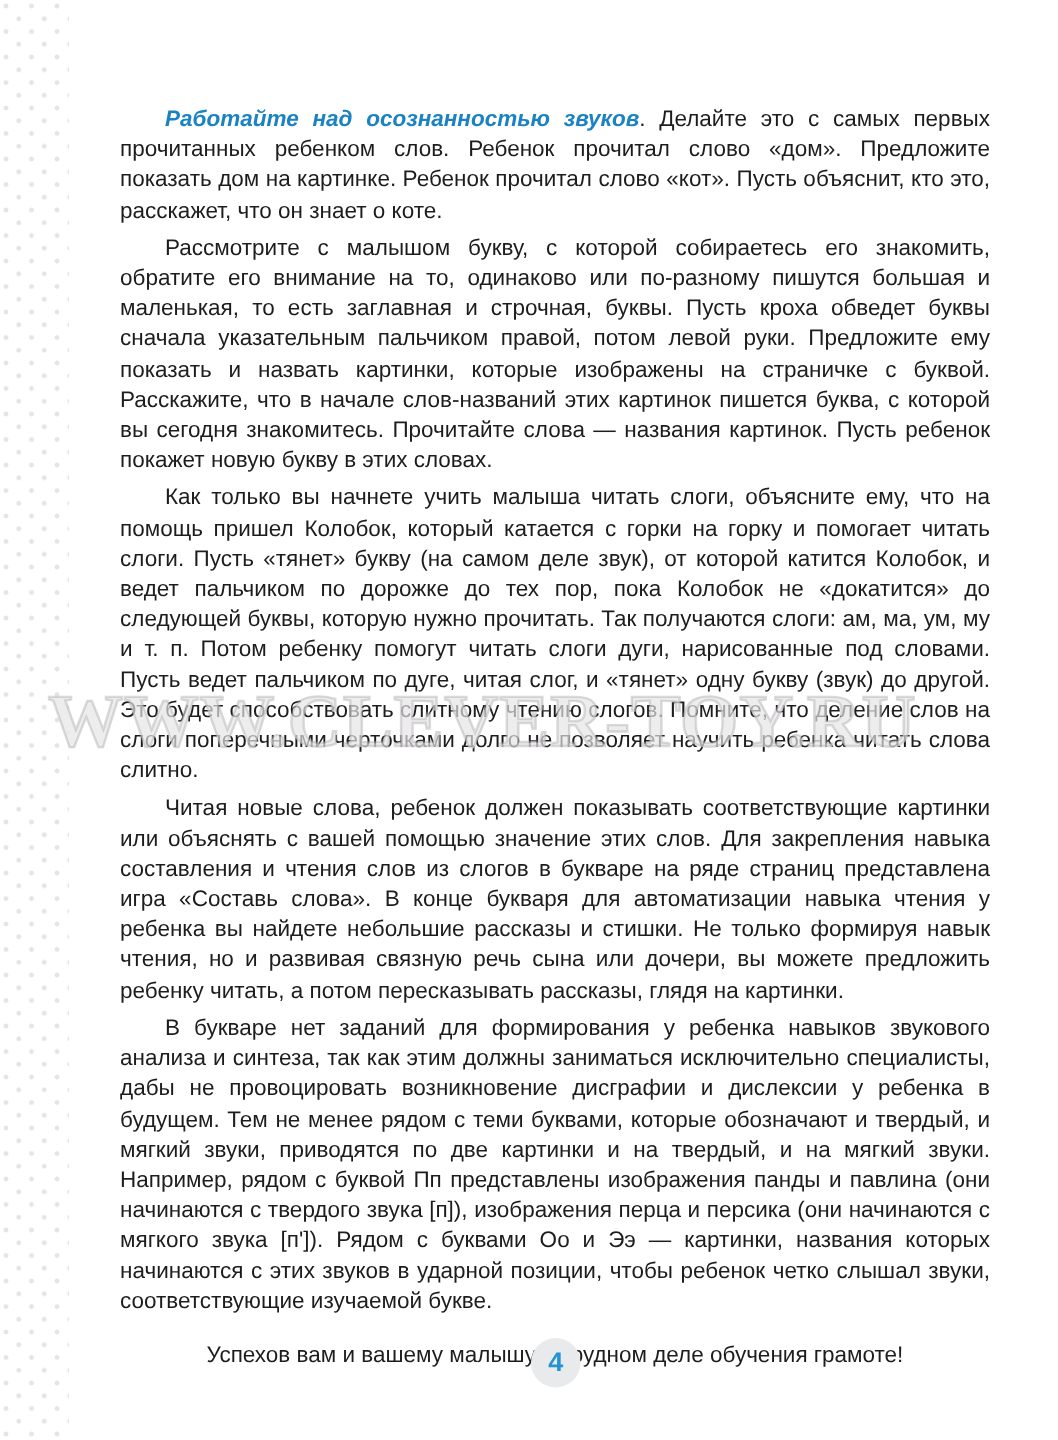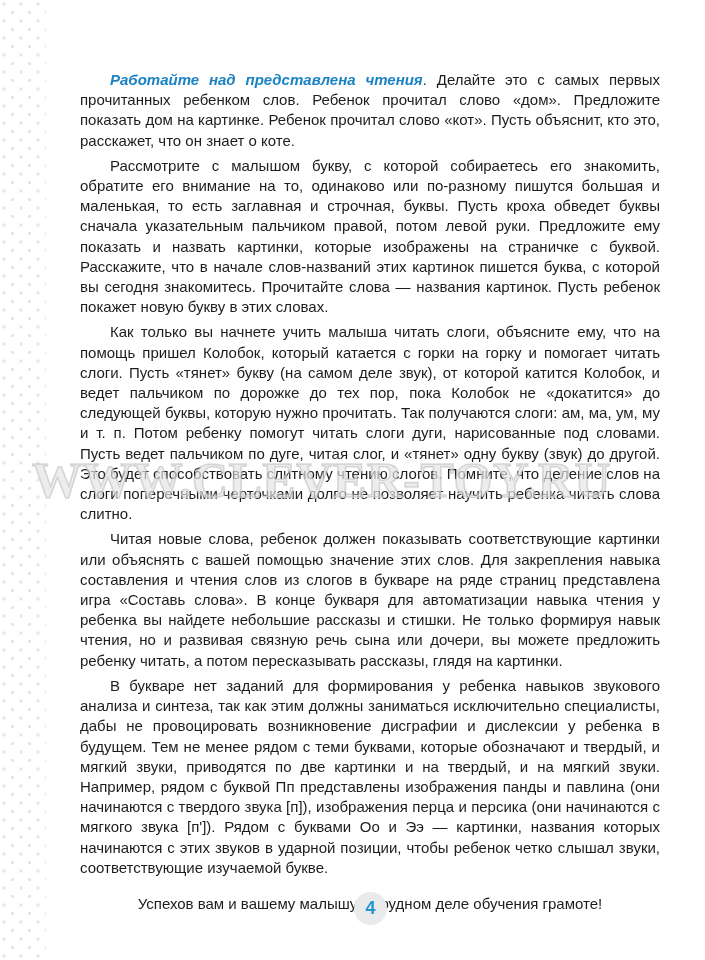--- a/index.html
+++ b/index.html
@@ -73,21 +73,21 @@
   }
 </style>
 </head>
 <body>
 
 <div class="dotted-strip"></div>
 
 <div class="watermark">WWW.CLEVER-TOY.RU</div>
 
 <div class="content">
-  <p><span class="lead">Работайте над представлена чтения</span><span>. Делайте это с самых первых прочитанных ребенком слов. Ребенок прочитал слово «дом». Предложите показать дом на картинке. Ребенок прочитал слово «кот». Пусть объяснит, кто это, расскажет, что он знает о коте.</span></p>
+  <p><span class="lead">Работайте над осознанностью звуков</span><span>. Делайте это с самых первых прочитанных ребенком слов. Ребенок прочитал слово «дом». Предложите показать дом на картинке. Ребенок прочитал слово «кот». Пусть объяснит, кто это, расскажет, что он знает о коте.</span></p>
 
   <p>Рассмотрите с малышом букву, с которой собираетесь его знакомить, обратите его внимание на то, одинаково или по-разному пишутся большая и маленькая, то есть заглавная и строчная, буквы. Пусть кроха обведет буквы сначала указательным пальчиком правой, потом левой руки. Предложите ему показать и назвать картинки, которые изображены на страничке с буквой. Расскажите, что в начале слов-названий этих картинок пишется буква, с которой вы сегодня знакомитесь. Прочитайте слова — названия картинок. Пусть ребенок покажет новую букву в этих словах.</p>
   <p>Как только вы начнете учить малыша читать слоги, объясните ему, что на помощь пришел Колобок, который катается с горки на горку и помогает читать слоги. Пусть «тянет» букву (на самом деле звук), от которой катится Колобок, и ведет пальчиком по дорожке до тех пор, пока Колобок не «докатится» до следующей буквы, которую нужно прочитать. Так получаются слоги: ам, ма, ум, му и т. п. Потом ребенку помогут читать слоги дуги, нарисованные под словами. Пусть ведет пальчиком по дуге, читая слог, и «тянет» одну букву (звук) до другой. Это будет способствовать слитному чтению слогов. Помните, что деление слов на слоги поперечными черточками долго не позволяет научить ребенка читать слова слитно.</p>
   <p>Читая новые слова, ребенок должен показывать соответствующие картинки или объяснять с вашей помощью значение этих слов. Для закрепления навыка составления и чтения слов из слогов в букваре на ряде страниц представлена игра «Составь слова». В конце букваря для автоматизации навыка чтения у ребенка вы найдете небольшие рассказы и стишки. Не только формируя навык чтения, но и развивая связную речь сына или дочери, вы можете предложить ребенку читать, а потом пересказывать рассказы, глядя на картинки.</p>
   <p>В букваре нет заданий для формирования у ребенка навыков звукового анализа и синтеза, так как этим должны заниматься исключительно специалисты, дабы не провоцировать возникновение дисграфии и дислексии у ребенка в будущем. Тем не менее рядом с теми буквами, которые обозначают и твердый, и мягкий звуки, приводятся по две картинки и на твердый, и на мягкий звуки. Например, рядом с буквой Пп представлены изображения панды и павлина (они начинаются с твердого звука [п]), изображения перца и персика (они начинаются с мягкого звука [п']). Рядом с буквами Оо и Ээ — картинки, названия которых начинаются с этих звуков в ударной позиции, чтобы ребенок четко слышал звуки, соответствующие изучаемой букве.</p>
 
   <p class="closing">Успехов вам и вашему малышу в трудном деле обучения грамоте!</p>
 </div>
 
 <div class="page-number">

